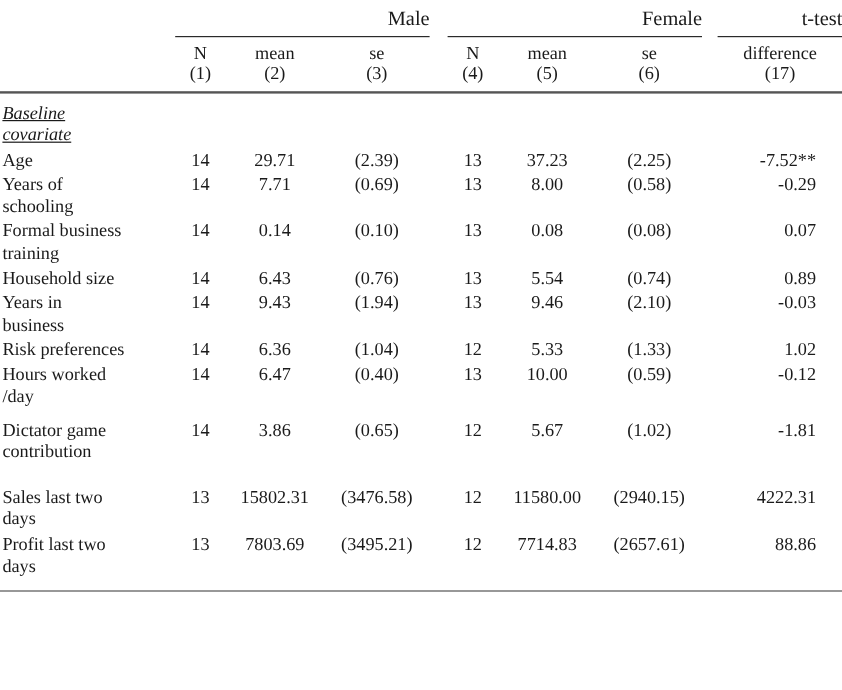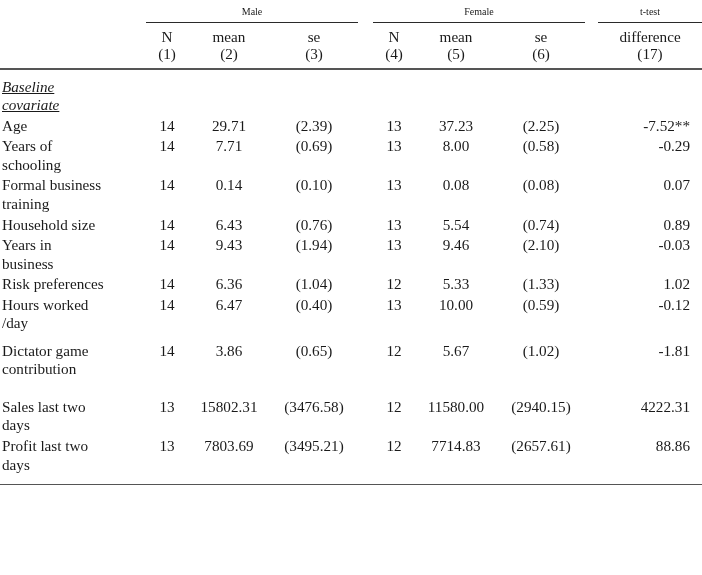--- a/index.html
+++ b/index.html
@@ -36,24 +36,24 @@
   col.c-m-se  { width: 88px; }
   col.c-gap1  { width: 15px; }
   col.c-f-n   { width: 42px; }
   col.c-f-mean{ width: 82px; }
   col.c-f-se  { width: 88px; }
   col.c-gap2  { width: 13px; }
   col.c-t     { width: 104px; }
 
   
   .grp-title {
-    text-align: center;
+    text-align: right;
     font-weight: normal;
     padding: 6px 0 3px 0;
-    font-size: 10px;
+    font-size: 17px;
     line-height: 1.15;
   }
   .grp-rule-cell {
     padding: 0;
     height: 3px;
   }
   .grp-rule {
     height: 1px;
     background: #2a2a2a;
     width: 100%;
@@ -94,21 +94,21 @@
   td.num {
     text-align: center;
     vertical-align: top;
     padding: 1px 0 1px 0;
     line-height: 1.22;
     font-size: 15.2px;
     white-space: nowrap;
   }
   td.num.tcol {
     text-align: right;
-    padding-right: 12px;
+    padding-right: 22px;
   }
   td.gap { padding: 0; }
 
   tr.spacer td { height: 17px; padding: 0; line-height: 1px; font-size: 1px; }
   tr.spacer-sm td { height: 7px; padding: 0; line-height: 1px; font-size: 1px; }
   tr.bottom-pad td { height: 9px; padding: 0; line-height:1px; font-size:1px; }
 </style>
 </head>
 <body>
 

